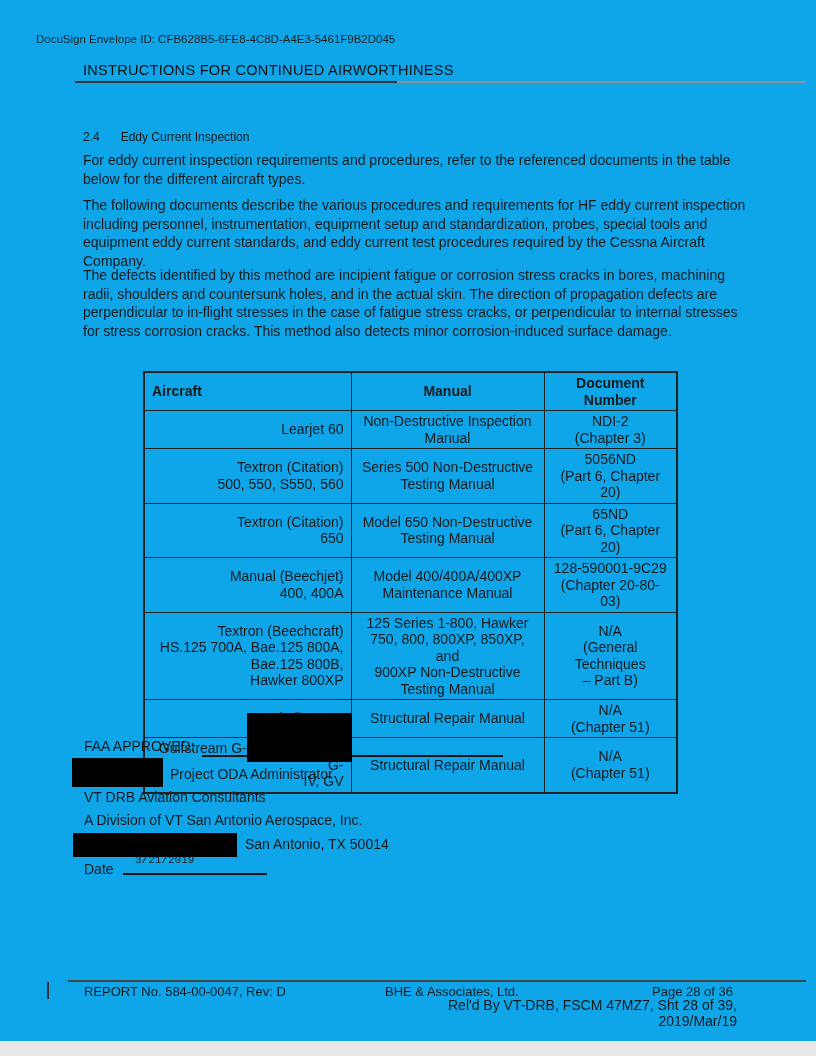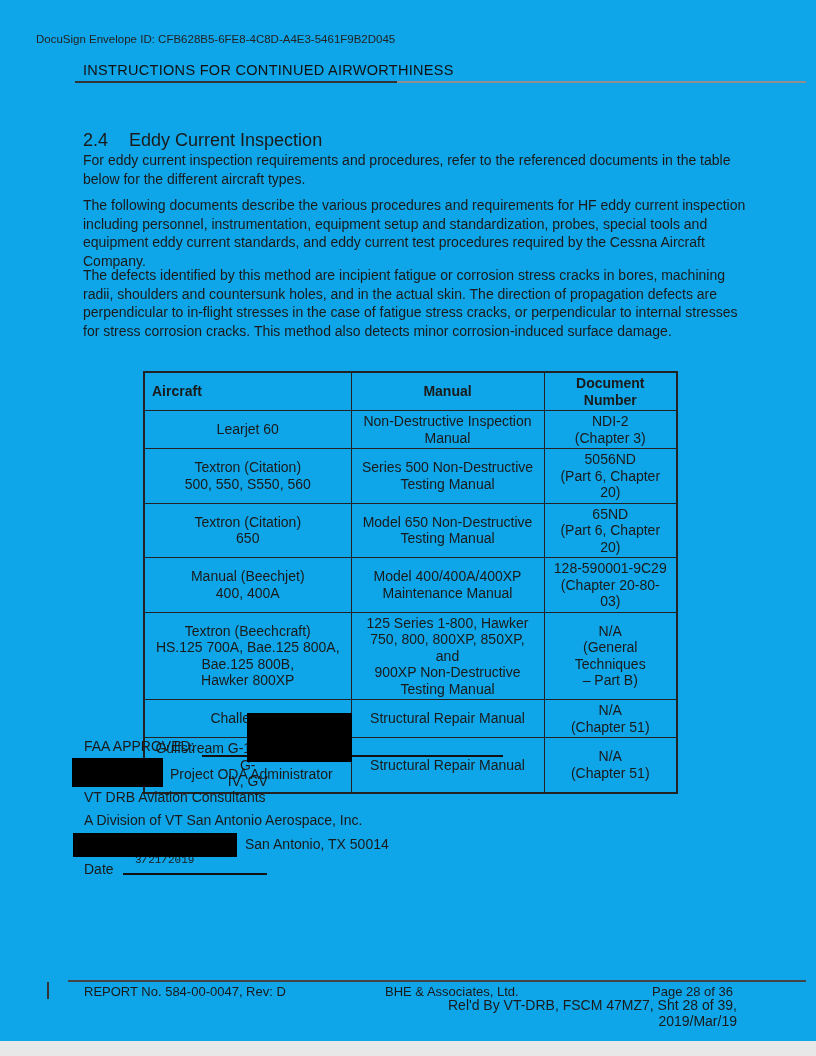--- a/index.html
+++ b/index.html
@@ -5,37 +5,37 @@
   html,body{margin:0;padding:0;background:#e8e8e8;}
   .page{
     position:relative;width:816px;height:1041px;margin:0 auto;background:#0ea5e9;
     font-family:"Liberation Sans",sans-serif;color:#1a1a1a;overflow:hidden;
   }
   .abs{position:absolute;}
   .docusign{left:36px;top:33px;font-size:11.5px;color:#222;}
   .doc-title{left:83px;top:62px;font-size:14.5px;letter-spacing:.3px;color:#111;}
   .title-rule{left:75px;top:81px;width:731px;height:2px;
     background:linear-gradient(to right,#333 0 44%,#8f8f8f 44% 100%);}
-  .section-heading{left:83px;top:130px;font-size:18px;text-align:right;}
+  .section-heading{left:83px;top:130px;font-size:12px;text-align:right;}
   .section-heading .gap{display:inline-block;width:21px;}
   .para{left:83px;width:664px;font-size:14px;line-height:18.6px;text-align:left;}
   .p1{top:151px;}
   .p2{top:196px;}
   .p3{top:266px;}
   .table-title{left:143px;top:356px;width:532px;text-align:center;font-size:14px;font-weight:bold;}
   table.manual{border-collapse:collapse;position:absolute;left:143px;top:371px;width:533px;
     font-size:14px;line-height:16.5px;table-layout:fixed;}
   table.manual td,table.manual th{border:1px solid #222;padding:2px 7px;vertical-align:middle;
     white-space:pre-line;font-weight:normal;}
   table.manual{border:2px solid #222;}
   table.manual th{font-weight:bold;}
   .col-aircraft{width:207px;} .col-manual{width:193px;} .col-doc{width:133px;}
   th.h-aircraft{text-align:left;margin-top:16px;}
   th.h-manual,th.h-doc{text-align:center;}
-  td.c-aircraft{text-align:center;}
+  td.c-aircraft{text-align:right;}
   td.c-manual,td.c-doc{text-align:center;}
   tr.hrow{height:36px;} tr.r1,tr.r2,tr.r3,tr.r4{height:38px;}
   tr.r5{height:66px;} tr.r6{height:31px;} tr.r7{height:38px;}
   .faa-label{left:84px;top:738px;font-size:14px;}
   .sig-line{left:202px;top:755px;width:301px;height:2px;background:#111;}
   .sig-id{left:250px;top:756px;font-size:6.5px;color:#333;letter-spacing:-.3px;z-index:1;}
   .redact{background:#000;z-index:2;}
   .redact-sig{left:247px;top:713px;width:105px;height:49px;}
   .redact-name{left:72px;top:758px;width:91px;height:29px;}
   .redact-addr{left:73px;top:833px;width:164px;height:24px;}

